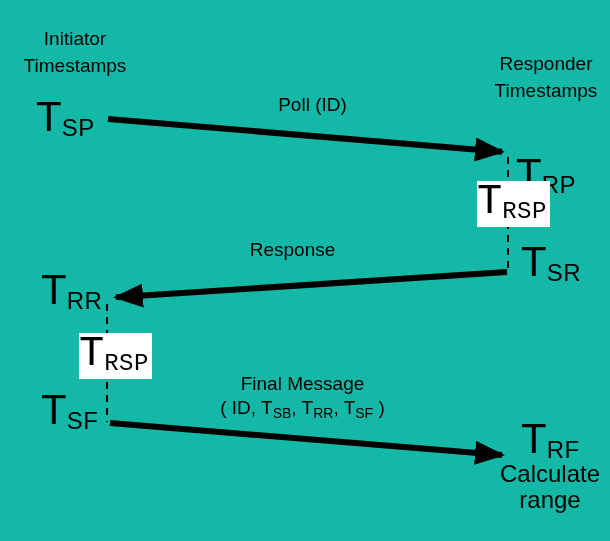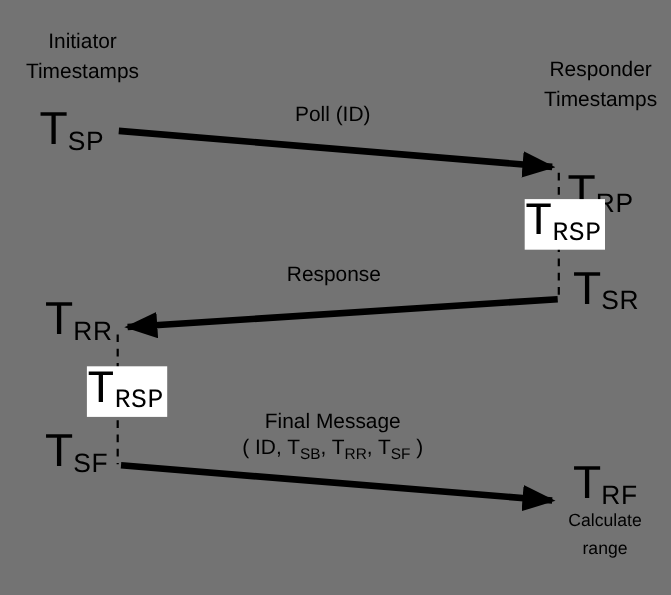--- a/index.html
+++ b/index.html
@@ -6,21 +6,21 @@
   html, body {
     width: 610px; height: 541px;
     background: #ffffff;
     font-family: "Liberation Sans", sans-serif;
     color: #000000;
     overflow: hidden;
   }
   .canvas {
     position: relative;
     width: 610px; height: 541px;
-    background: #737373;
+    background: #14b8a6;
   }
   .arrows-layer {
     position: absolute;
     left: 0; top: 0;
     width: 610px; height: 541px;
   }
   .abs { position: absolute; }
   .hdr {
     font-size: 19px;
     line-height: 27px;
@@ -48,21 +48,21 @@
   .params {
     font-size: 19px;
     white-space: nowrap;
   }
   .params .psub {
     font-size: 14px;
     position: relative;
     top: 4px;
   }
   .calc {
-    font-size: 16px;
+    font-size: 24px;
     line-height: 26px;
     text-align: center;
     white-space: nowrap;
   }
 </style>
 </head>
 <body>
 
 <div class="canvas">
 
@@ -82,23 +82,23 @@
   <div class="abs hdr" style="left:6px; top:25px; width:138px;">
     <div>Initiator</div>
     <div>Timestamps</div>
   </div>
 
   <div class="abs hdr" style="left:482px; top:50px; width:128px;">
     <div>Responder</div>
     <div>Timestamps</div>
   </div>
 
-  <div class="abs msg" style="left:225px; top:93px; width:155px;">Poll (ID)</div>
+  <div class="abs msg" style="left:235px; top:93px; width:155px;">Poll (ID)</div>
 
-  <div class="abs msg" style="left:226px; top:238px; width:155px;text-align:center;">Response</div>
+  <div class="abs msg" style="left:215px; top:238px; width:155px;text-align:center;">Response</div>
 
   <div class="abs msg" style="left:190px; top:372px; width:225px;">
     <div>Final Message</div>
     <div class="params">
       <span>( ID, </span><span>T</span><span class="psub">SB</span><span>, </span><span>T</span><span class="psub">RR</span><span>, </span><span>T</span><span class="psub">SF</span><span> )</span>
     </div>
   </div>
 
   <div class="abs ts" style="left:36px; top:96px;">
     <span>T</span><span class="sub">SP</span>

